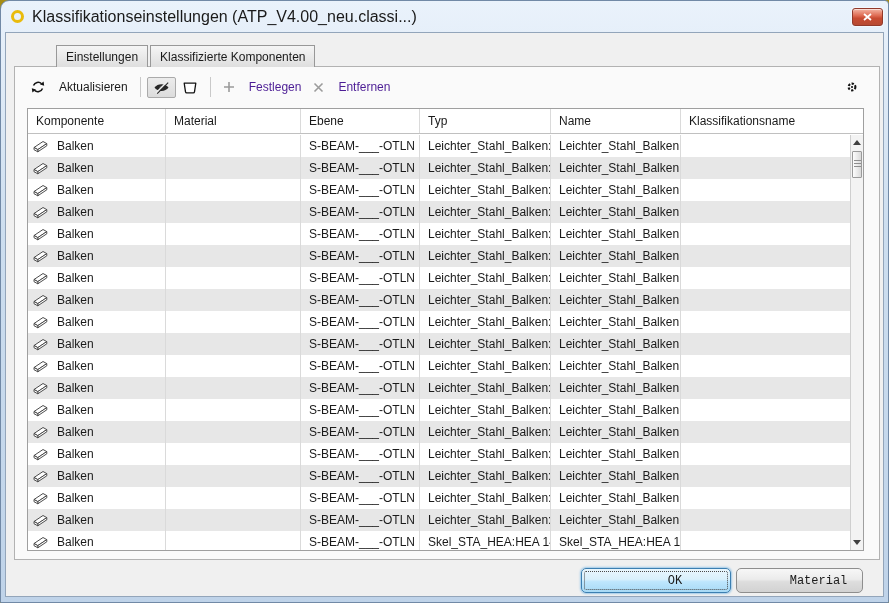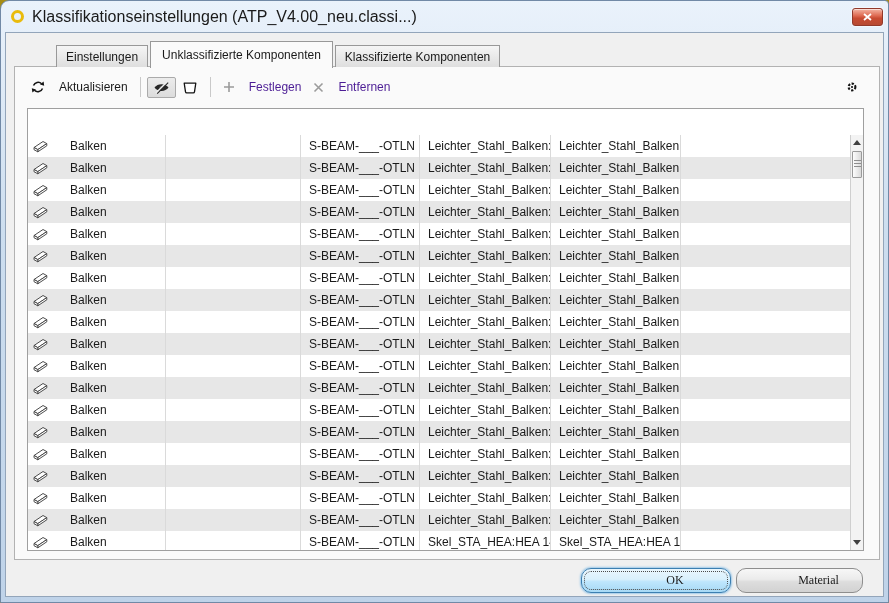--- a/index.html
+++ b/index.html
@@ -36,33 +36,33 @@
   
   .table{position:absolute;left:12px;top:41px;width:837px;height:443px;background:#ffffff;border:1px solid #9f9f9f;}
   .thead{display:flex;height:25px;border-bottom:1px solid #c0c0c0;background:#ffffff;}
   .th{display:flex;align-items:center;padding-left:8px;font-size:12px;color:#1a1a1a;border-right:1px solid #dadada;overflow:hidden;white-space:nowrap;cursor:pointer;}
   .c0{width:138px;flex:none;} .c1{width:135px;flex:none;} .c2{width:119px;flex:none;}
   .c3{width:131px;flex:none;} .c4{width:130px;flex:none;} .c5{flex:1;border-right:none !important;}
   .tbody{position:absolute;left:0;top:26px;width:823px;bottom:0;overflow:hidden;}
   .tr{display:flex;height:22px;background:#ffffff;cursor:default;}
   .tr:nth-child(even){background:#e7e7e7;}
   .td{display:flex;align-items:center;padding-left:8px;font-size:12px;color:#1a1a1a;border-right:1px solid #dadada;overflow:hidden;white-space:nowrap;}
-  .td.komp{padding-left:5px;gap:21px;}
+  .td.komp{padding-left:5px;gap:8px;}
   .beam-ic{flex:none;display:flex;}
   
   .vscroll{position:absolute;right:0;top:26px;bottom:0;width:13px;background:#f3f3f3;border-left:1px solid #cfcfcf;}
   .sb-up,.sb-down{position:absolute;left:0;right:0;height:13px;display:flex;align-items:center;justify-content:center;cursor:pointer;}
   .sb-up{top:1px;} .sb-down{bottom:1px;}
   .sb-up::after{content:"";border-left:4px solid transparent;border-right:4px solid transparent;border-bottom:5px solid #3f3f3f;}
   .sb-down::after{content:"";border-left:4px solid transparent;border-right:4px solid transparent;border-top:5px solid #3f3f3f;}
   .sb-thumb{position:absolute;left:1px;right:1px;top:16px;height:27px;border:1px solid #9a9a9a;border-radius:1px;
     background:linear-gradient(to right,#fdfdfd,#dadada);display:flex;align-items:center;justify-content:center;cursor:pointer;}
   .sb-grip{width:7px;height:9px;background:repeating-linear-gradient(#8e8e8e 0 1px,transparent 1px 3px);}
   
-  .btn{position:absolute;top:535px;height:25px;font-size:12px;font-family:Liberation Serif, serif;color:#1a1a1a;border-radius:10px;cursor:pointer;padding-left:44px;}
+  .btn{position:absolute;top:535px;height:25px;font-size:12px;font-family:Liberation Mono, monospace;color:#1a1a1a;border-radius:5px;cursor:pointer;padding-left:44px;}
   .btn-ok{left:575px;width:150px;border:1px solid #3c7fb1;
     background:linear-gradient(#eaf6fd,#d9f0fc 45%,#bee6fd 55%,#a7d9f5);
     outline:1px dotted #4a4a4a;outline-offset:-4px;box-shadow:0 0 2px 1px #9cc8e8;}
   .btn-cancel{left:730px;width:127px;border:1px solid #8e8e8e;
     background:linear-gradient(#f7f7f7,#ebebeb 45%,#dddddd 55%,#d2d2d2);}
 </style>
 </head>
 <body>
 
 <div class="window">
@@ -74,21 +74,20 @@
       <svg width="9" height="8" viewBox="0 0 9 8">
         <path d="M1,1 L8,7 M8,1 L1,7" stroke="#ffffff" stroke-width="1.8" fill="none"></path>
       </svg>
     </button>
   </div>
 
   <div class="client">
 
     <div class="tabs">
       <div class="tab">Einstellungen</div>
-      <div class="tab active">Unklassifizierte Komponenten</div>
       <div class="tab">Klassifizierte Komponenten</div>
     </div>
 
     <div class="panel">
 
       <div class="toolbar">
         <button class="tool-btn">
           <svg width="14" height="14" viewBox="0 0 14 14">
             <path d="M2.5,5.6 A5,5 0 0 1 10.6,3.7" fill="none" stroke="#141414" stroke-width="1.5"></path>
             <polygon points="12.6,1.4 13.2,5.8 9.0,4.4" fill="#141414"></polygon>
@@ -128,20 +127,28 @@
           <button class="tool-btn" style="padding:2px;">
             <svg width="12" height="12" viewBox="0 0 12 12">
               <circle cx="6" cy="6" r="3.4" fill="none" stroke="#141414" stroke-width="2.1" stroke-dasharray="2.3 1.5"></circle>
               <circle cx="6" cy="6" r="1.1" fill="#141414"></circle>
             </svg>
           </button>
         </span>
       </div>
 
       <div class="table">
+        <div class="thead">
+          <div class="th c0">Komponente</div>
+          <div class="th c1">Material</div>
+          <div class="th c2">Ebene</div>
+          <div class="th c3">Typ</div>
+          <div class="th c4">Name</div>
+          <div class="th c5">Klassifikationsname</div>
+        </div>
 
         <div class="tbody">
   <div class="tr">
     <div class="td c0 komp">
       <span class="beam-ic">
         <svg width="16" height="13" viewBox="0 0 16 13">
           <polygon points="1,7.5 10,1.5 13.8,3.6 4.8,9.6" fill="#ffffff" stroke="#3a3a3a" stroke-width="0.9"></polygon>
           <polygon points="4.8,9.6 13.8,3.6 13.8,5.8 4.8,11.8" fill="#ffffff" stroke="#3a3a3a" stroke-width="0.9"></polygon>
           <polygon points="1,7.5 4.8,9.6 4.8,11.8 1,9.7" fill="#ffffff" stroke="#3a3a3a" stroke-width="0.9"></polygon>
         </svg>

